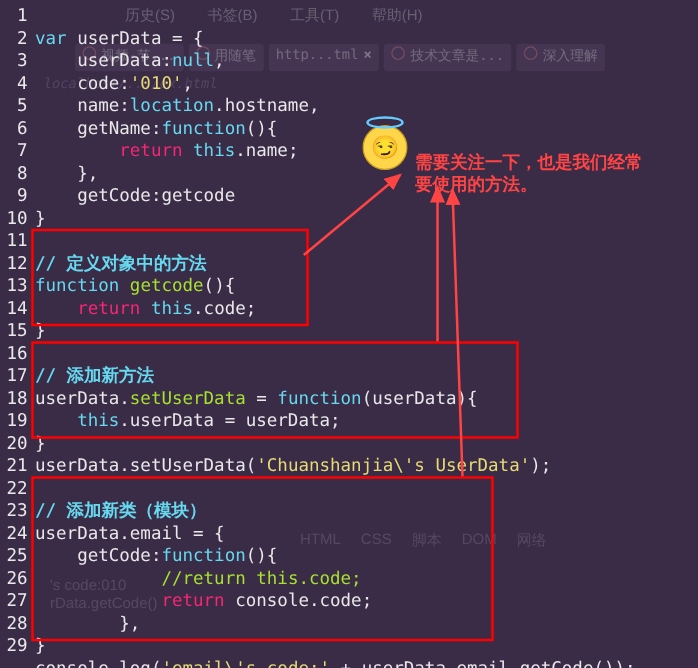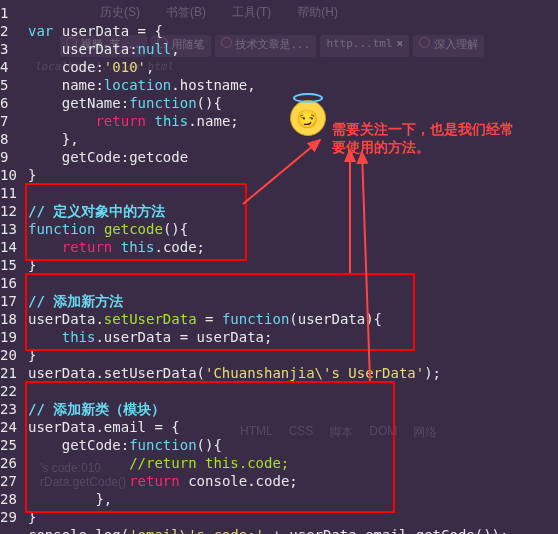--- a/index.html
+++ b/index.html
@@ -6,21 +6,21 @@
 .bg-menu{position:absolute;top:0;left:0;right:0;height:24px;color:#aaa;font-size:12px;font-family:sans-serif;display:flex;gap:26px;padding:4px 0 0 100px;opacity:.4}
 .bg-menu span{border-bottom:1px solid transparent}
 .bg-tabs{position:absolute;top:35px;left:60px;right:0;height:22px;display:flex;gap:4px;opacity:.35;font-size:11px}
 .bg-tabs .tab{background:#5a4a6a;color:#ddd;padding:2px 6px;border-radius:3px;display:flex;align-items:flex-start;gap:4px}
 .bg-tabs .tab .o{width:9px;height:9px;border:1.5px solid #d88;border-radius:50%}
 .bg-tabs .tab .x{color:#fff;font-weight:700}
 .bg-url{position:absolute;top:60px;left:35px;right:10px;height:18px;color:#7a6a8a;font-size:11px;opacity:.4;font-style:italic}
 .bg-dev{position:absolute;bottom:70px;left:40px;right:10px;height:60px;color:#8a7a9a;font-size:12px;font-family:sans-serif;opacity:.35}
 .bg-dev .row{display:flex;gap:16px;margin:20px 0}
 .editor{position:absolute;top:0;left:0;right:0;bottom:0}
-.gutter{position:absolute;left:0;top:4px;width:22px;text-align:left;color:#e8e8e8;font-size:14px;line-height:18px}
+.gutter{position:absolute;left:0;top:4px;width:22px;text-align:right;color:#e8e8e8;font-size:14px;line-height:18px}
 .code{position:absolute;left:28px;top:4px;right:6px;color:#e8e8e8;line-height:18px;white-space:pre}
 .kw{color:#66d9ef}
 .kw2{color:#f92672}
 .str{color:#e6db74}
 .fn{color:#a6e22e}
 .cm{color:#66d9ef;font-weight:700}
 .box{position:absolute;border:2px solid #f00;background:transparent}
 .note{position:absolute;color:#f44;font-size:14px;font-family:sans-serif;font-weight:700;line-height:18px}
 .angel{position:absolute;width:34px;height:34px;background:#ffd54a;border-radius:50%;border:1px solid #c9a020;display:flex;align-items:center;justify-content:center;font-size:18px}
 .angel::before{content:"";position:absolute;top:-8px;width:26px;height:6px;border:2px solid #6cf;border-radius:50%}
@@ -38,26 +38,26 @@
 <div class="bg-tabs">
   <div class="tab">
       <span class="o"></span>
       <span>视频-节...</span>
     </div>
   <div class="tab">
       <span class="o"></span>
       <span>用随笔</span>
     </div>
   <div class="tab">
+      <span>http...tml</span> 
+      <span class="x">×</span>
+    </div>
+  <div class="tab">
       <span class="o"></span>
       <span>技术文章是...</span>
-    </div>
-  <div class="tab">
-      <span>http...tml</span> 
-      <span class="x">×</span>
     </div>
   <div class="tab">
       <span class="o"></span>
       <span>深入理解</span>
     </div>
 </div>
 <div class="bg-url">localhost/.../ex.html</div>
 <div class="bg-dev">
   <div class="row" style="margin-left:200px">
     <span>HTML</span>

